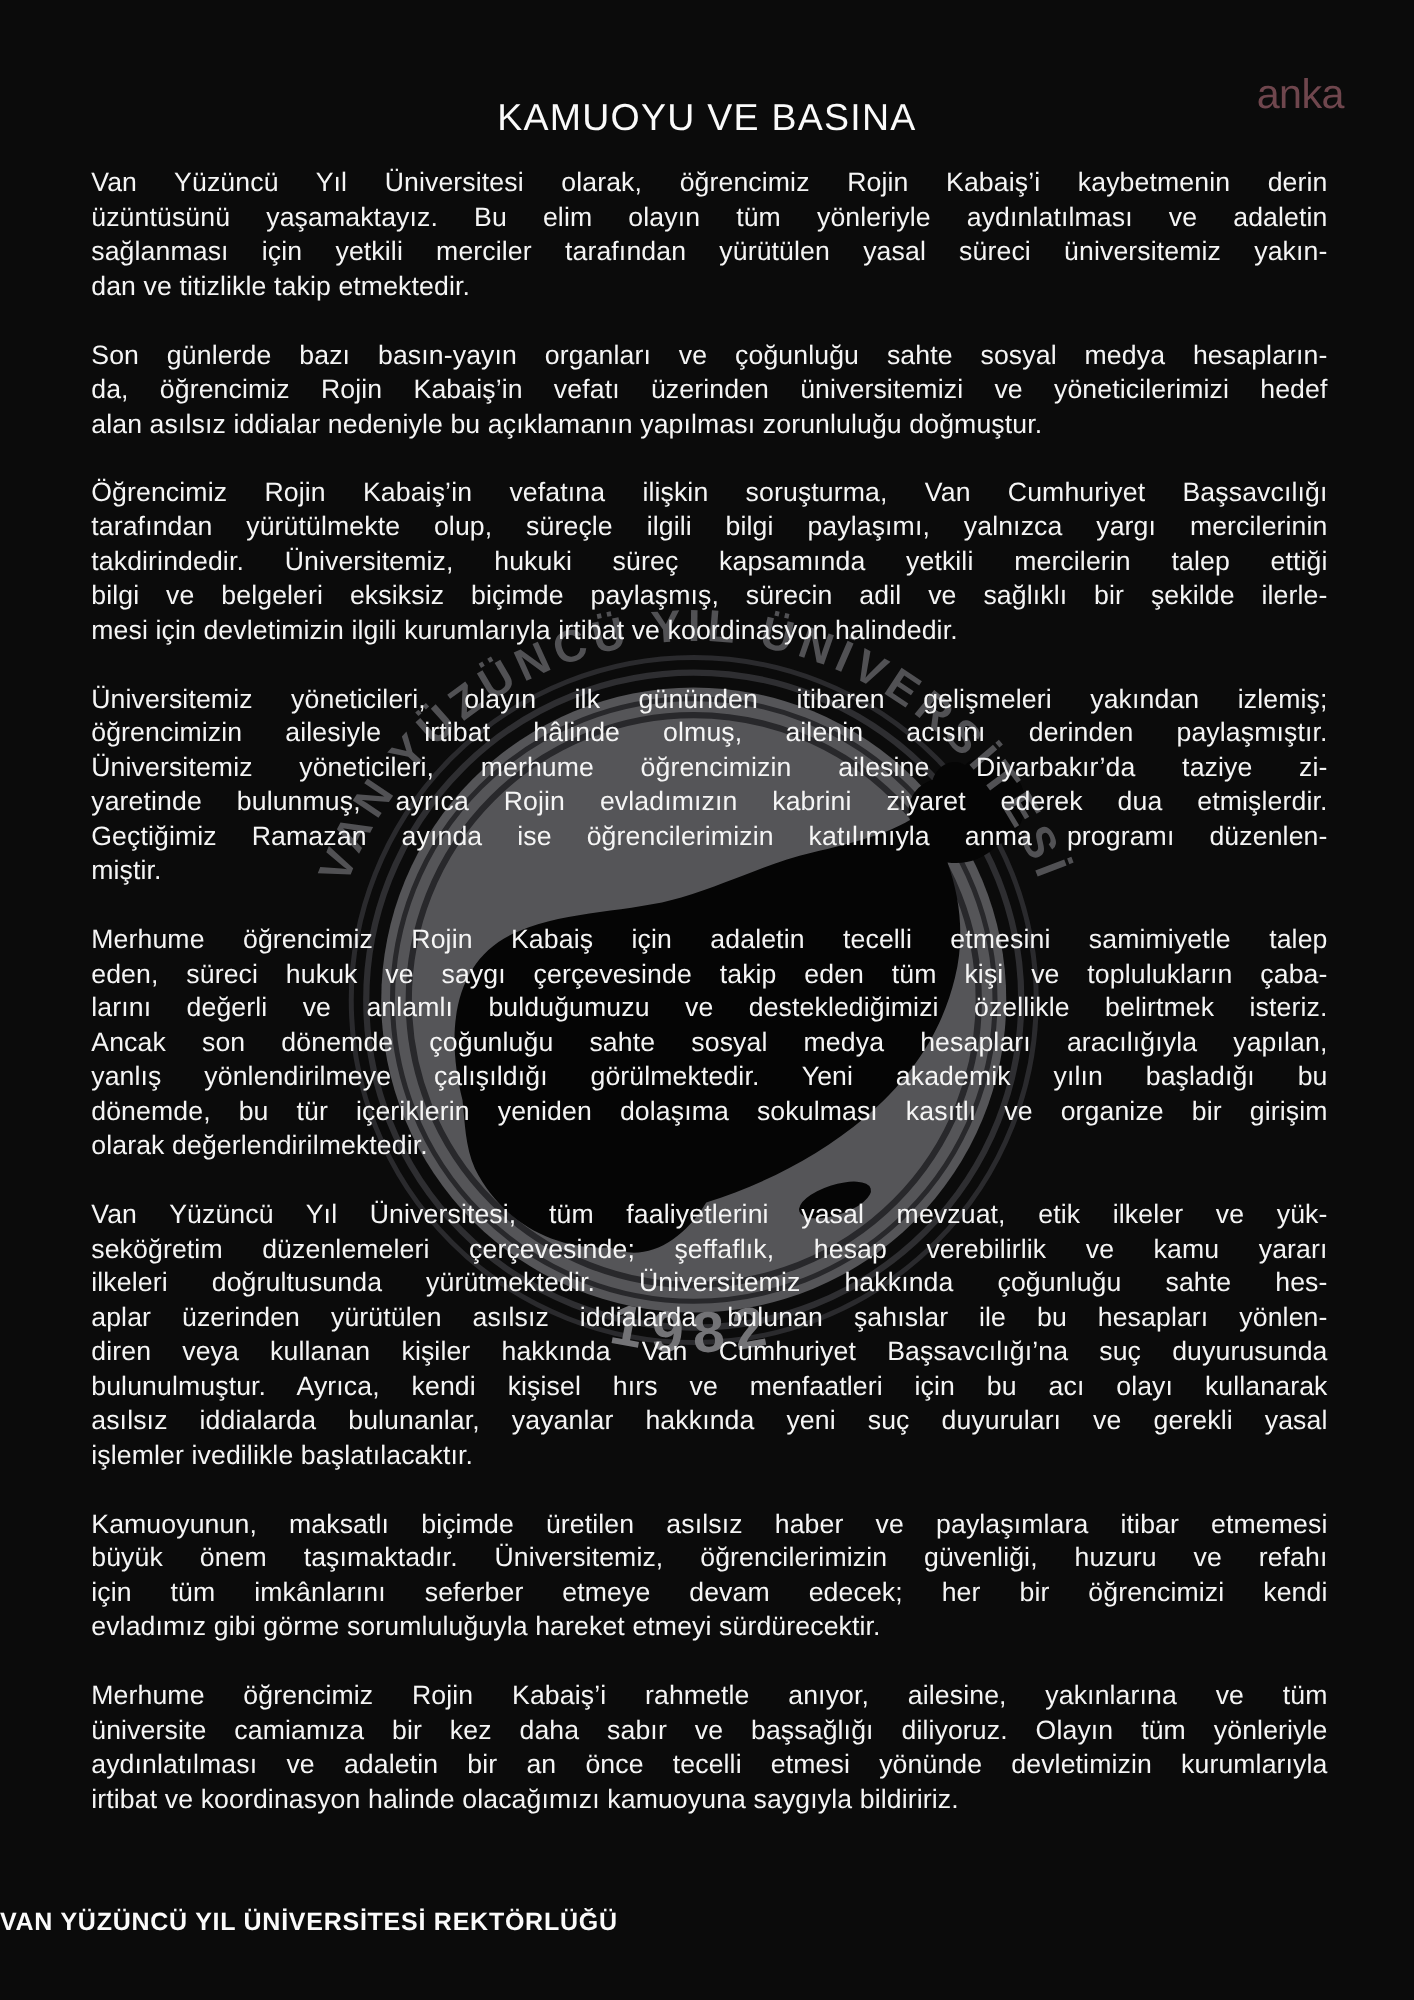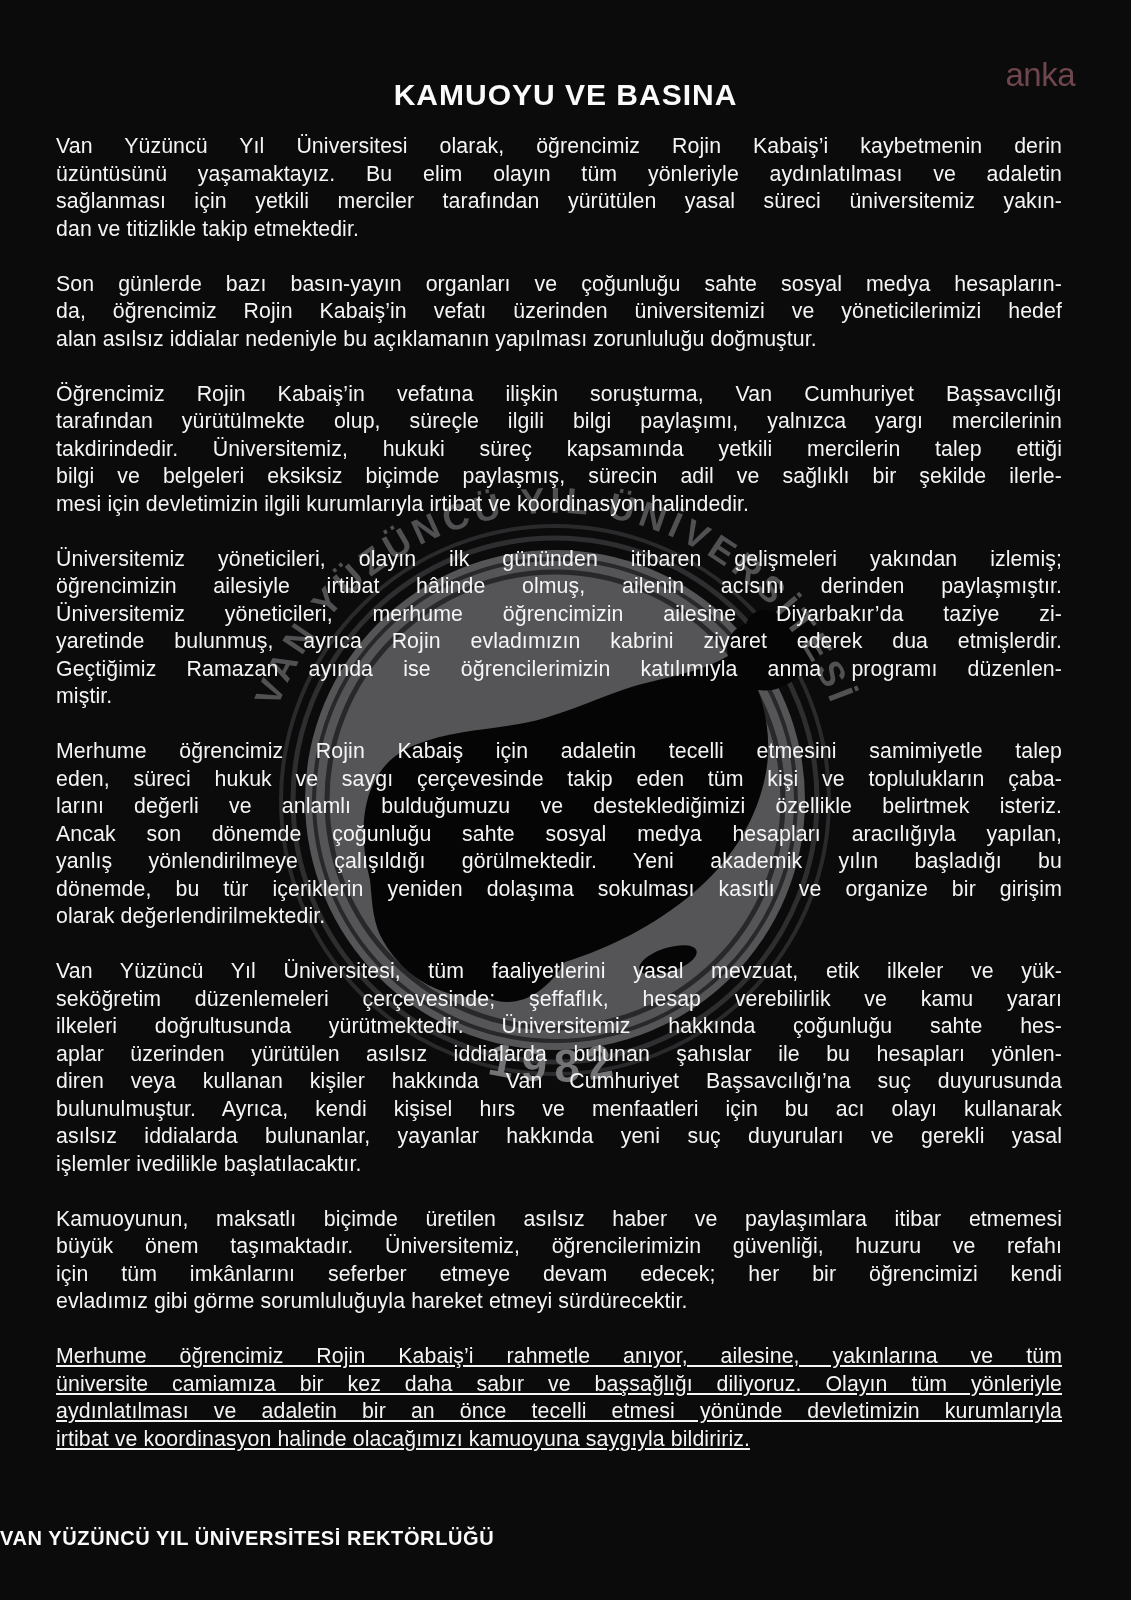--- a/index.html
+++ b/index.html
@@ -16,30 +16,30 @@
   
   .brand{
     position:absolute;top:56px;right:56px;z-index:3;
     font-weight:normal;font-size:33px;letter-spacing:-0.5px;
     color:#6f464d;
   }
   
   .title{
     position:absolute;top:78px;left:0;right:0;z-index:3;
     text-align:center;color:#fafafa;
-    font-size:30px;font-weight:bold;letter-spacing:1px;
+    font-size:30px;font-weight:normal;letter-spacing:1px;
   }
   
   .bodytext{
-    position:absolute;top:133px;left:56px;right:69px;z-index:2;
+    position:absolute;top:133px;left:73px;right:69px;z-index:2;
     color:#f5f5f5;
     font-size:21.3px;
   }
   .para{margin:0 0 27.5px 0;}
-  .para:last-child{margin-bottom:15px;text-decoration:underline;}
+  .para:last-child{margin-bottom:15px;}
   .line{
     height:27.5px;line-height:27.5px;
     white-space:nowrap;
     letter-spacing:0.1px;
   }
   .line.j{
     white-space:normal;
     text-align:justify;
     text-align-last:justify;
     -moz-text-align-last:justify;

